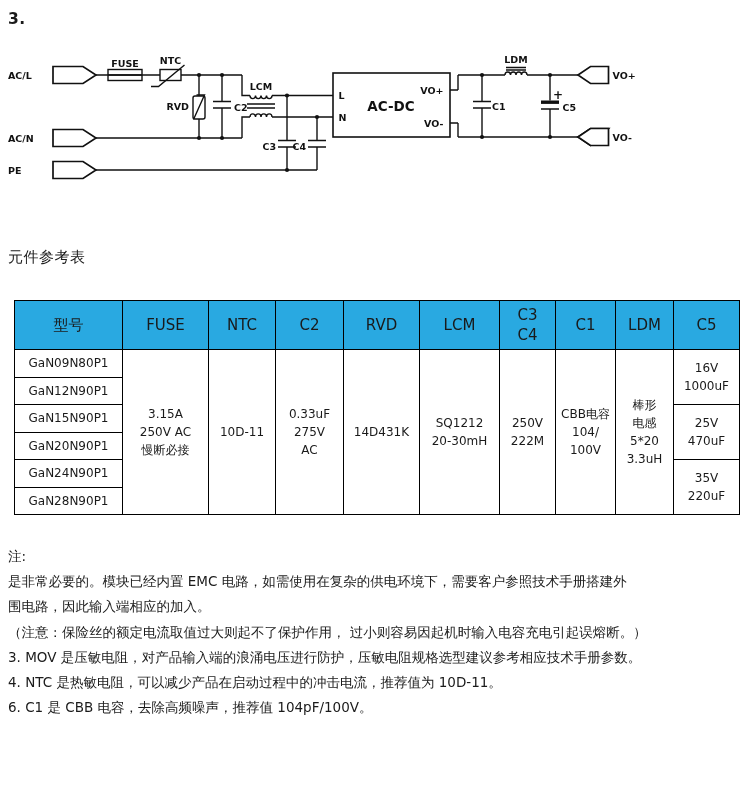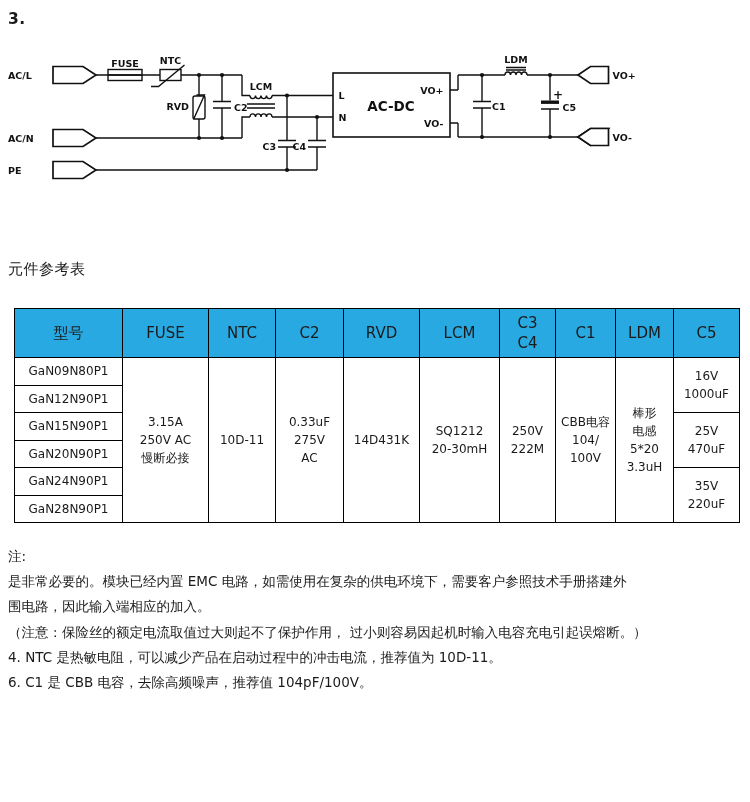--- a/index.html
+++ b/index.html
@@ -14,23 +14,23 @@
   .circuit-svg path,.circuit-svg polygon,.circuit-svg rect,.circuit-svg line{
     stroke:#111;stroke-width:1.4;fill:none;}
   .circuit-svg .thick{stroke-width:1.7;}
   .circuit-svg .fillw{fill:#ffffff;}
   .circuit-svg .dot{fill:#111;stroke:none;}
   .circuit-svg .solid{fill:#111;stroke:none;}
   .circuit-svg text{fill:#111;font-family:"DejaVu Sans","Liberation Sans",sans-serif;}
   .cl{font-size:9.5px;font-weight:bold;}
   .cl-big{font-size:13.5px;font-weight:bold;}
   .cl-plus{font-size:12px;font-weight:bold;}
-  .table-caption{position:absolute;top:260px;left:8px;font-size:15px;letter-spacing:.5px;}
+  .table-caption{position:absolute;top:248px;left:8px;font-size:15px;letter-spacing:.5px;}
   table.ref{
-    position:absolute;top:308px;left:14px;width:725px;
+    position:absolute;top:300px;left:14px;width:725px;
     border-collapse:collapse;table-layout:fixed;
   }
   table.ref th,table.ref td{
     border:1px solid #000;text-align:center;vertical-align:middle;
     white-space:pre-line;padding:0 2px;overflow:hidden;
   }
   table.ref th{
     background:var(--header-bg,#29A9E1);height:48px;font-weight:400;font-size:15px;line-height:1.35;
   }
   table.ref td{height:26.5px;font-size:12px;line-height:1.5;}
@@ -239,15 +239,16 @@
     <td class="model">GaN28N90P1</td>
   </tr>
 </tbody>
   </table>
 
 <div class="notes">
   <div>注:</div>
   <div>是非常必要的。模块已经内置 EMC 电路，如需使用在复杂的供电环境下，需要客户参照技术手册搭建外</div>
   <div>围电路，因此输入端相应的加入。</div>
   <div>（注意：保险丝的额定电流取值过大则起不了保护作用， 过小则容易因起机时输入电容充电引起误熔断。）</div>
+  <div>3. MOV 是压敏电阻，对产品输入端的浪涌电压进行防护，压敏电阻规格选型建议参考相应技术手册参数。</div>
   <div>4. NTC 是热敏电阻，可以减少产品在启动过程中的冲击电流，推荐值为 10D-11。</div>
   <div>6. C1 是 CBB 电容，去除高频噪声，推荐值 104pF/100V。</div>
 </div>
 
 </body></html>

